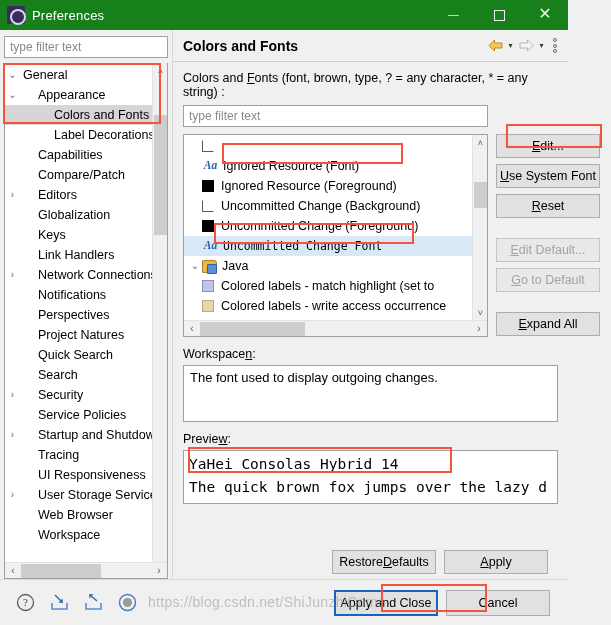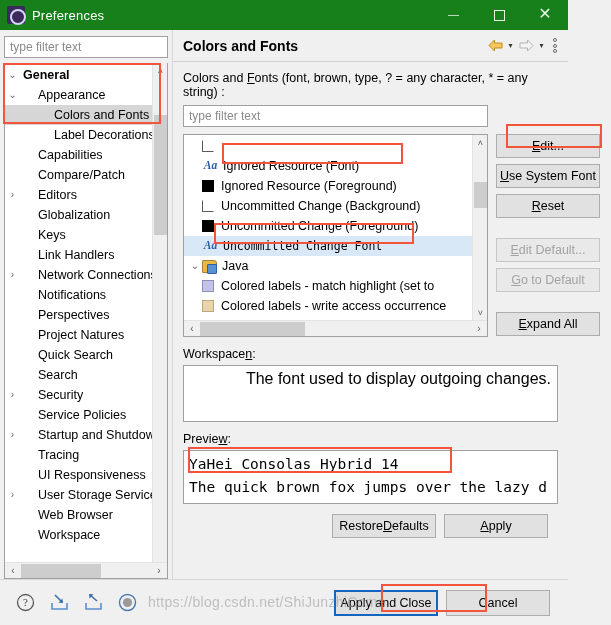--- a/index.html
+++ b/index.html
@@ -120,21 +120,21 @@
   }
   .trow.sel { background: #d6d6d6; }
   .twist {
     width: 15px; flex: 0 0 15px;
     text-align: center;
     color: #6d6d6d;
     font-size: 10px;
     line-height: 1;
   }
   .tlabel { overflow: hidden; }
-  .ind1 { padding-left: 3px; font-weight: bold; }
+  .ind1 { padding-left: 3px; }
   .ind2 { padding-left: 18px; }
   .ind3 { padding-left: 34px; }
 
   .vscroll-left {
     position: absolute;
     right: 0px; top: 0px; bottom: 0px;
     width: 15px;
     background: #f0f0f0;
     border-left: 1px solid #e3e3e3;
   }
@@ -335,43 +335,43 @@
   .btn.disabled { color: #a3a3a3; background: #e9e9e9; border-color: #c6c6c6; }
   .btn u { text-decoration: underline; }
   .btncol .gap { height: 8px; }
 
   
   .seclabel { font-size: 12.5px; margin: 10px 0 4px 0; }
   .descbox {
     height: 57px;
     border: 1px solid #a0a0a0;
     background: #fff;
-    font-size: 16px;
+    font-size: 13px;
     padding: 4px 6px;
-    text-align: right;
   }
   .previewbox {
     height: 54px;
     border: 1px solid #a0a0a0;
     background: #fff;
     padding: 2px 5px;
     overflow: hidden;
   }
   .previewbox div {
     font-family: "DejaVu Sans Mono", monospace;
     font-size: 14.5px;
     line-height: 23px;
     white-space: nowrap;
   }
 
   .applyrow {
     display: flex;
     justify-content: flex-end;
     gap: 8px;
     padding: 10px 10px 0 0;
+    margin-top: 36px;
   }
   .applyrow .btn { width: 104px; height: 24px; }
 
   
   .footer {
     flex: 0 0 auto;
     height: 46px;
     background: #f0f0f0;
     display: flex;
     align-items: center;

